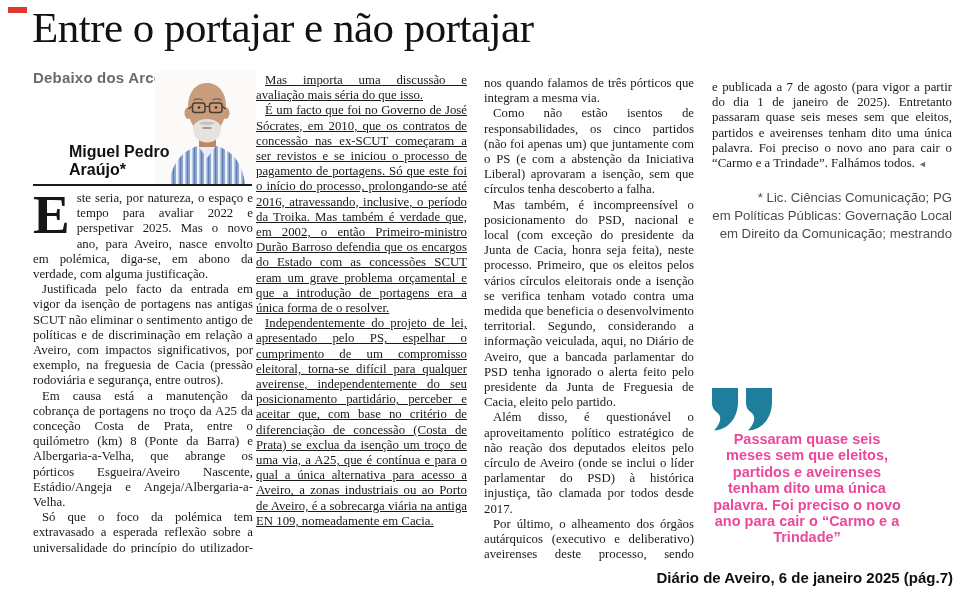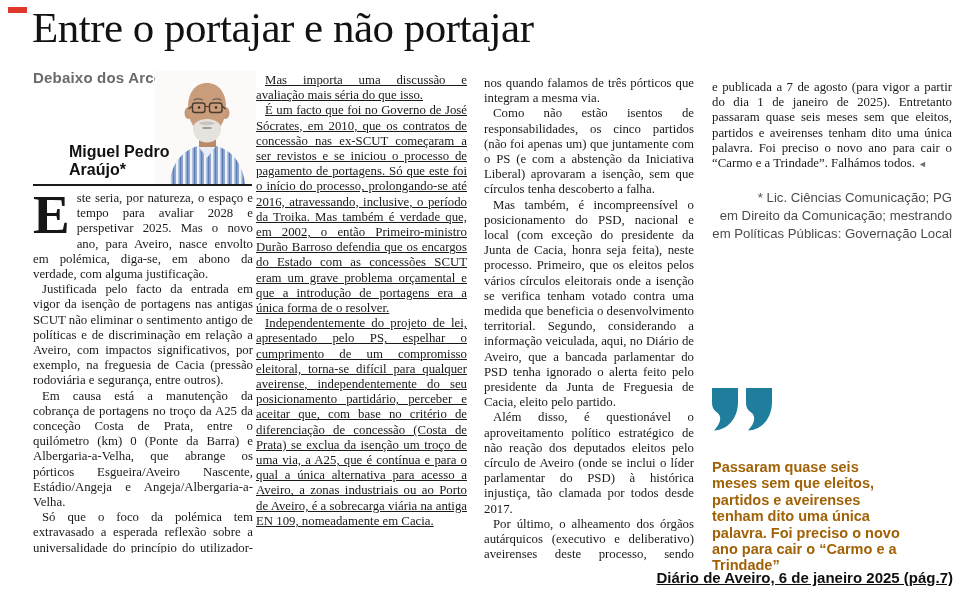--- a/index.html
+++ b/index.html
@@ -40,26 +40,26 @@
   }
   .end-mark{font-size:9px;color:#6f6f6f;text-indent:0;margin-left:3px;}
   .bio{
     margin-top:17px;text-align:right;text-indent:0;
     font:400 13.2px/18px "Liberation Sans",sans-serif;color:#4c4c4c;
   }
   .bio div{text-indent:0;}
   .pull-quote{position:absolute;left:712px;top:388px;width:240px;}
   .quote-glyph{display:block;}
   .pull-quote-text{
-    margin-top:28px;width:190px;
-    font:bold 14.5px/16.4px "Liberation Sans",sans-serif;color:#a16207;text-align:left;
+    margin-top:0;width:190px;
+    font:bold 14.5px/16.4px "Liberation Sans",sans-serif;color:#ec4899;text-align:center;
   }
   .footer-source{
     position:absolute;right:7px;bottom:8px;
-    font:bold 15px/17px "Liberation Sans",sans-serif;color:#0f0f0f;text-decoration:underline;
+    font:bold 15px/17px "Liberation Sans",sans-serif;color:#0f0f0f;
   }
 </style>
 </head>
 <body>
 
 <div class="page">
 
   <div class="red-dash"></div>
 
   <h1 class="title">Entre o portajar e não portajar</h1>
@@ -92,23 +92,23 @@
         <circle cx="61" cy="36.5" r="1.3" fill="#3a2e22"></circle>
         <path d="M39 29 C41 27.5 45 27.5 47 28.8 M58 28.8 C60 27.5 64 27.5 66 29" stroke="#6f6154" stroke-width="1.3" fill="none" stroke-linecap="round"></path>
       </svg>
     </div>
     <div class="author-name">Miguel Pedro Araújo*</div>
   </div>
 
   <div class="rule"></div>
 
   <div class="col col1">
-    <p class="noindent"><span class="dropcap">E</span><span>ste seria, por natureza, o espaço e tempo para avaliar 2028 e perspetivar 2025. Mas o novo ano, para Aveiro, nasce envolto em polémica, diga-se, em abono da verdade, com alguma justificação.</span></p>
+    <p class="noindent"><span class="dropcap">E</span><span>ste seria, por natureza, o espaço e tempo para avaliar 2022 e perspetivar 2025. Mas o novo ano, para Aveiro, nasce envolto em polémica, diga-se, em abono da verdade, com alguma justificação.</span></p>
     <p>Justificada pelo facto da entrada em vigor da isenção de portagens nas antigas SCUT não eliminar o sentimento antigo de políticas e de discriminação em relação a Aveiro, com impactos significativos, por exemplo, na freguesia de Cacia (pressão rodoviária e segurança, entre outros).</p>
-    <p>Em causa está a manutenção da cobrança de portagens no troço da A25 da conceção Costa de Prata, entre o quilómetro (km) 0 (Ponte da Barra) e Albergaria-a-Velha, que abrange os pórticos Esgueira/Aveiro Nascente, Estádio/Angeja e Angeja/Albergaria-a-Velha.</p>
+    <p>Em causa está a manutenção da cobrança de portagens no troço da A25 da conceção Costa de Prata, entre o quilómetro (km) 8 (Ponte da Barra) e Albergaria-a-Velha, que abrange os pórticos Esgueira/Aveiro Nascente, Estádio/Angeja e Angeja/Albergaria-a-Velha.</p>
     <p>Só que o foco da polémica tem extravasado a esperada reflexão sobre a universalidade do princípio do utilizador-pagador, da tipologia da infraestrutura ou do próprio conceito de SCUT, para assumir o confronto político-partidário, inflamado pelo aproximar das eleições autárquicas deste ano.</p>
   </div>
 
   <div class="col col2">
     <p>Mas importa uma discussão e avaliação mais séria do que isso.</p>
     <p>É um facto que foi no Governo de José Sócrates, em 2010, que os contratos de concessão nas ex-SCUT começaram a ser revistos e se iniciou o processo de pagamento de portagens. Só que este foi o início do processo, prolongando-se até 2016, atravessando, inclusive, o período da Troika. Mas também é verdade que, em 2002, o então Primeiro-ministro Durão Barroso defendia que os encargos do Estado com as concessões SCUT eram um grave problema orçamental e que a introdução de portagens era a única forma de o resolver.</p>
     <p>Independentemente do projeto de lei, apresentado pelo PS, espelhar o cumprimento de um compromisso eleitoral, torna-se difícil para qualquer aveirense, independentemente do seu posicionamento partidário, perceber e aceitar que, com base no critério de diferenciação de concessão (Costa de Prata) se exclua da isenção um troço de uma via, a A25, que é contínua e para o qual a única alternativa para acesso a Aveiro, a zonas industriais ou ao Porto de Aveiro, é a sobrecarga viária na antiga EN 109, nomeadamente em Cacia.</p>
 
   </div>
 
@@ -118,22 +118,22 @@
     <p>Mas também, é incompreensível o posicionamento do PSD, nacional e local (com exceção do presidente da Junta de Cacia, honra seja feita), neste processo. Primeiro, que os eleitos pelos vários círculos eleitorais onde a isenção se verifica tenham votado contra uma medida que beneficia o desenvolvimento territorial. Segundo, considerando a informação veiculada, aqui, no Diário de Aveiro, que a bancada parlamentar do PSD tenha ignorado o alerta feito pelo presidente da Junta de Freguesia de Cacia, eleito pelo partido.</p>
     <p>Além disso, é questionável o aproveitamento político estratégico de não reação dos deputados eleitos pelo círculo de Aveiro (onde se inclui o líder parlamentar do PSD) à histórica injustiça, tão clamada por todos desde 2017.</p>
     <p>Por último, o alheamento dos órgãos autárquicos (executivo e deliberativo) aveirenses deste processo, sendo manifestamente tardia a reação de protesto.</p>
 
   </div>
 
   <div class="col col4">
     <p class="noindent"><span>e publicada a 7 de agosto (para vigor a partir do dia 1 de janeiro de 2025). Entretanto passaram quase seis meses sem que eleitos, partidos e aveirenses tenham dito uma única palavra. Foi preciso o novo ano para cair o “Carmo e a Trindade”. Falhámos todos.</span><span class="end-mark">◄</span></p>
     <div class="bio">
       <div>* Lic. Ciências Comunicação; PG</div>
+      <div>em Políticas Públicas: Governação Local</div>
       <div>em Direito da Comunicação; mestrando</div>
-      <div>em Políticas Públicas: Governação Local</div>
     </div>
   </div>
 
   <div class="pull-quote">
     <svg class="quote-glyph" width="62" height="43" viewBox="0 0 62 43" xmlns="http://www.w3.org/2000/svg">
       <path d="M0 0 H26 V14 C26 30 16 42 2 42.5 C9 35 10.5 28 4.5 24 C1.5 22 0 19 0 15 Z" fill="#1f7e9b"></path>
       <path d="M34 0 H60 V14 C60 30 50 42 36 42.5 C43 35 44.5 28 38.5 24 C35.5 22 34 19 34 15 Z" fill="#1f7e9b"></path>
     </svg>
     <div class="pull-quote-text">Passaram quase seis meses sem que eleitos, partidos e aveirenses tenham dito uma única palavra. Foi preciso o novo ano para cair o “Carmo e a Trindade”</div>
   </div>

